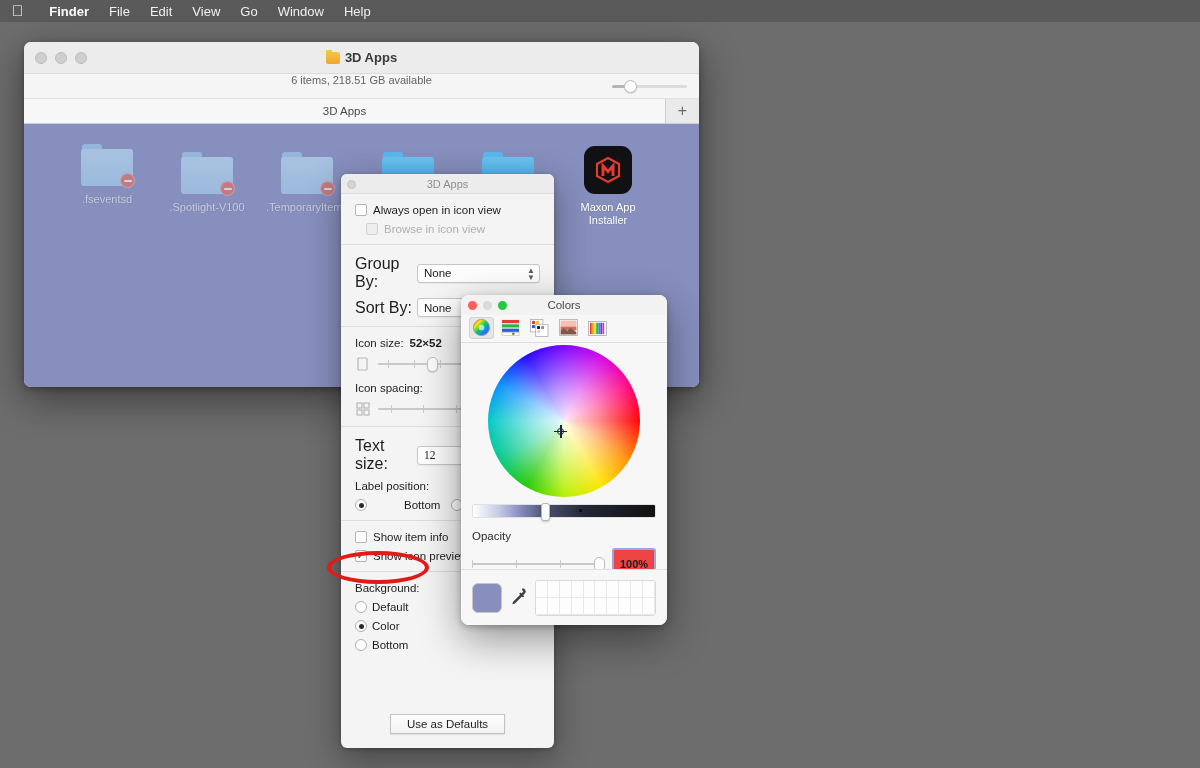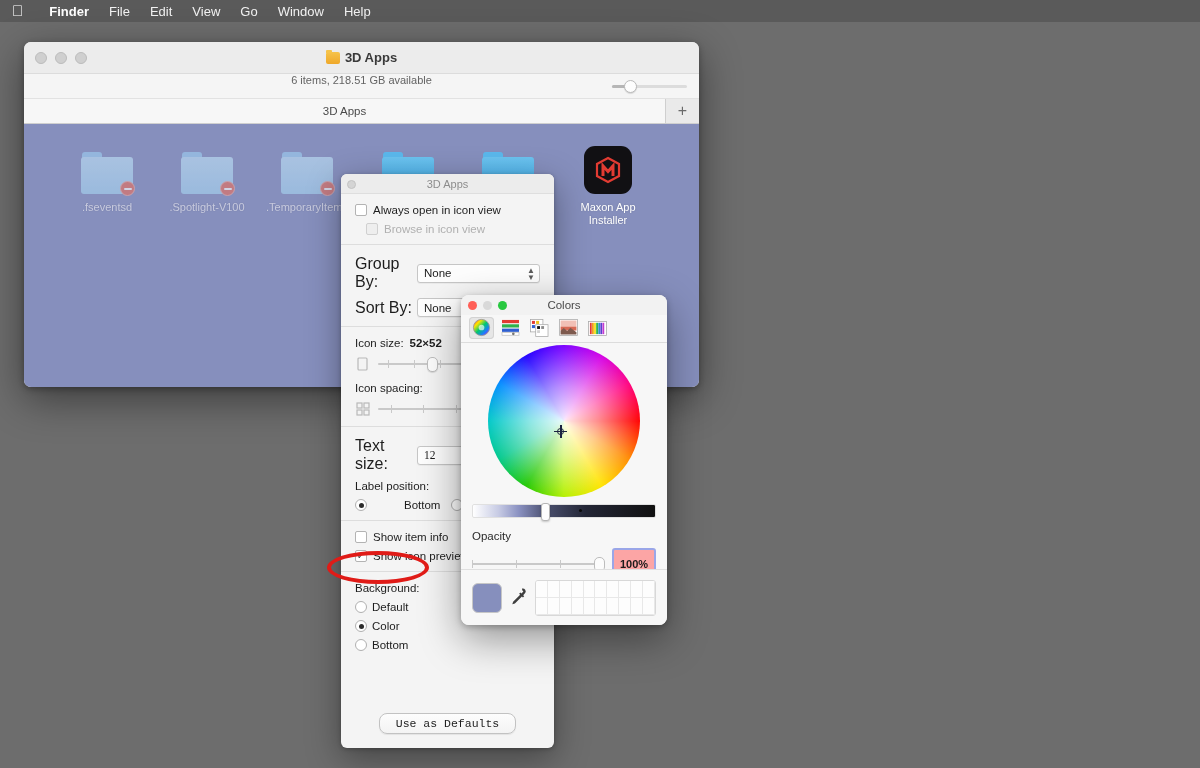--- a/index.html
+++ b/index.html
@@ -233,23 +233,22 @@
     display:flex; align-items:center; justify-content:center;
   }
   .radio .dot { width: 5px; height: 5px; border-radius:50%; background:#2c2c2c; }
   .vo-footer {
     position: absolute; left: 0; bottom: 14px; width: 100%;
     display: flex; justify-content: center;
   }
   .defaults-btn {
     padding: 3px 16px; font-size: 11.5px; color: #1d1d1d;
     background: linear-gradient(#fdfdfd,#f3f3f3);
-    border: 1px solid #c2c2c2; border-radius: 8px;
+    border: 1px solid #c2c2c2; border-radius: 0;
     box-shadow: 0 1px 1px rgba(0,0,0,0.07);
-    font-family: Liberation Mono, monospace;
   }
 
   
   #colors-panel {
     position: absolute;
     left: 461px; top: 295px;
     width: 206px; height: 330px;
     background: #f7f7f7;
     border-radius: 8px;
     box-shadow: 0 14px 40px rgba(0,0,0,0.4), 0 2px 6px rgba(0,0,0,0.25);
@@ -324,21 +323,21 @@
   .op-track { position: relative; flex: 1; height: 14px; }
   .op-line { position:absolute; top:6px; left:0; right:0; height:2px; background:#c9c9c9; }
   .op-tick { position:absolute; top:3px; width:1px; height:8px; background:#c9c9c9; }
   .op-knob {
     position:absolute; right: 0; top: 0;
     width: 11px; height: 15px; border-radius:5px;
     background:#fcfcfc; border:1px solid #bdbdbd;
   }
   .op-field {
     width: 44px; height: 32px; border-radius:3px;
-    background:#fca5a5; border: 2px solid #9aa6e8;
+    background:#ef4444; border: 2px solid #9aa6e8;
     display:flex; align-items:center; justify-content:center;
     font-size: 11px; font-weight: bold; color:#1a1a1a;
   }
   .cp-bottom {
     position:absolute; left:0; bottom:0; width:100%;
     height: 56px; border-top: 1px solid #e0e0e0;
     display:flex; align-items:center; padding: 0 11px; gap: 8px;
     background:#f7f7f7;
   }
   .cur-swatch {
@@ -403,21 +402,21 @@
     </div>
   </div>
 
   <div class="tabbar">
     <div class="tab">3D Apps</div>
     <div class="tab-plus">+</div>
   </div>
 
   <div class="filearea">
 
-    <div class="ficon dim" style="left:37px; top:18px;">
+    <div class="ficon dim" style="left:37px; top:10px;">
       <div class="ic">
         <div class="folder-ic faded">
           <div class="tabp"></div>
             <div class="body"></div>
           <div class="badge">
               <i></i>
             </div>
         </div>
       </div>
       <div class="lbl">.fseventsd</div>

